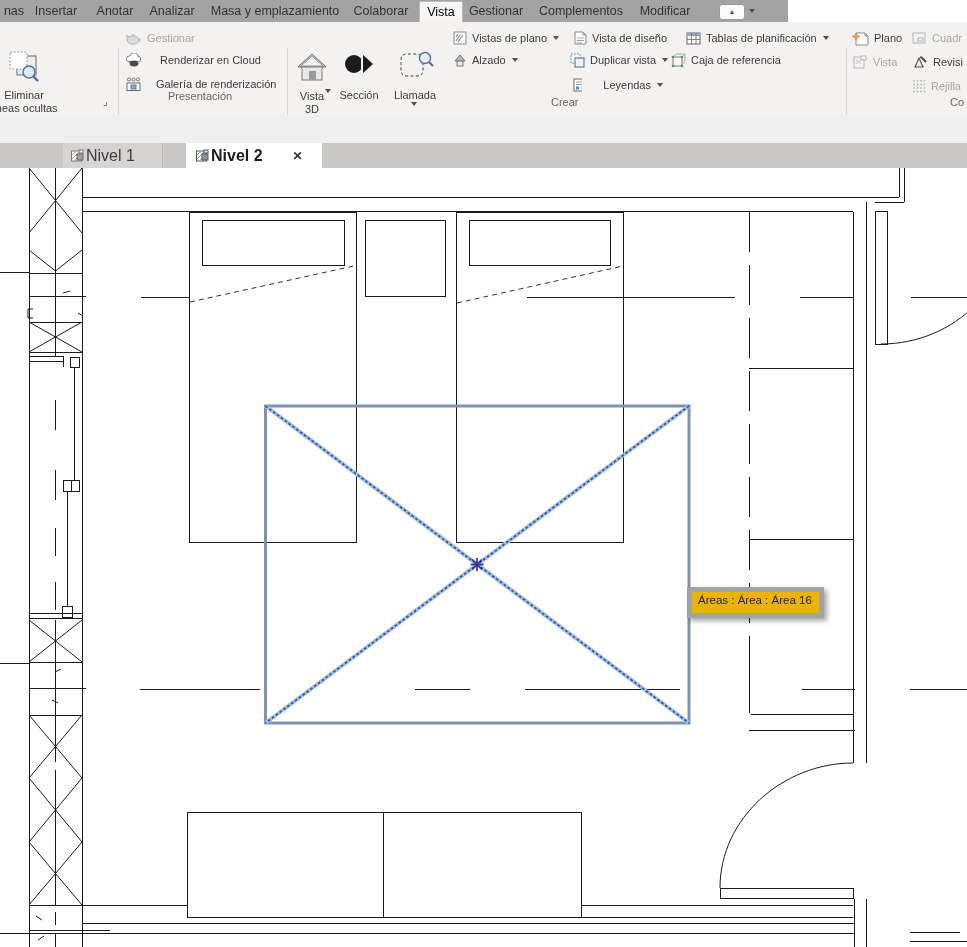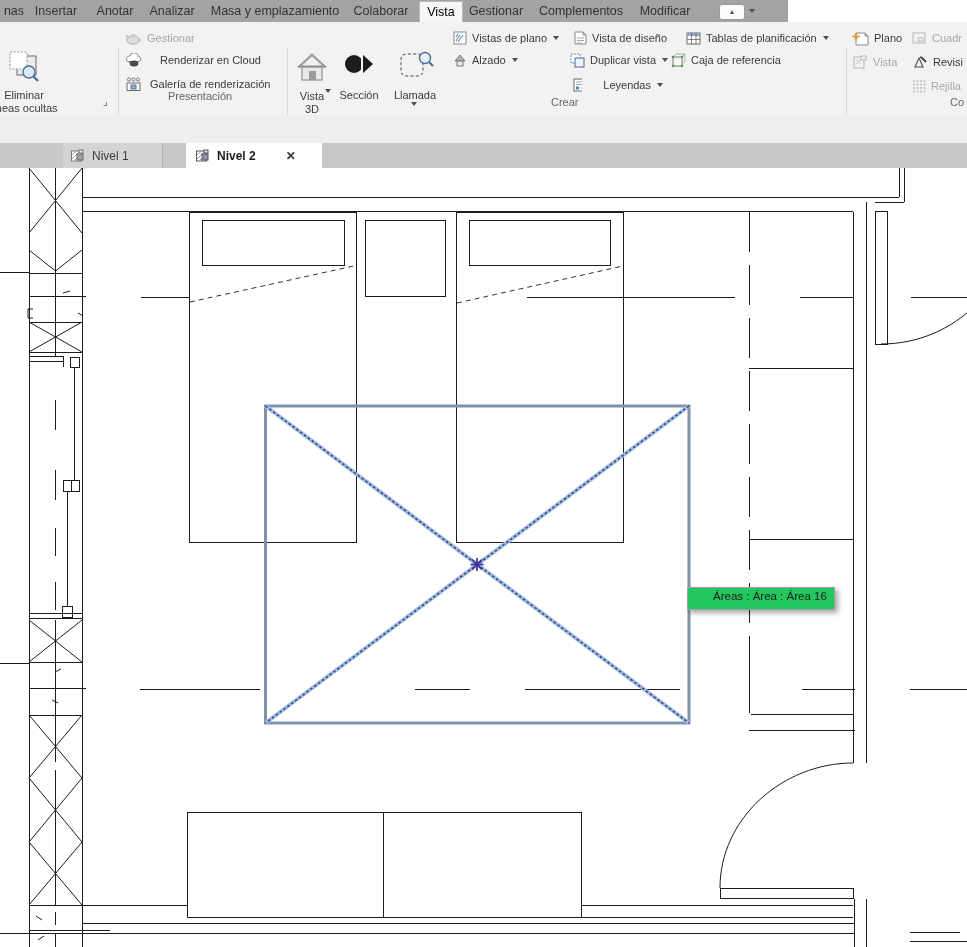--- a/index.html
+++ b/index.html
@@ -16,33 +16,33 @@
   .bigbtn .lbl{font-size:11px;line-height:13px;color:#3b3b3b;margin-top:3px}
   .rowbtn{height:18px;display:flex;align-items:center;cursor:pointer}
   .txt11{font-size:11px;color:#3b3b3b;white-space:nowrap}
   .dis{color:#a6a6a6}
   .gl{font-size:11px;color:#666;white-space:nowrap}
   .caret{width:0;height:0;border-left:3.5px solid transparent;border-right:3.5px solid transparent;border-top:4px solid #4f4f4f;display:inline-block}
   
   #gapstrip{left:0;top:115px;width:967px;height:28px;background:#f0eff0}
   #viewtabbar{left:0;top:143px;width:967px;height:25px;background:#cac8c6}
   .vtab{top:0;height:25px;display:flex;align-items:center;cursor:pointer}
-  .vtab .t{font-size:12px;color:#3c3c3c;margin-left:7px;white-space:nowrap}
+  .vtab .t{font-size:16px;color:#3c3c3c;margin-left:1px;white-space:nowrap}
   .vtab.active{background:#fff}
   .vtab.active .t{font-weight:bold;color:#1c1c1c}
   .vtab.inactive{background:#d6d4d2;border-right:1px solid #b9b7b5}
   
   #canvas{left:0;top:168px;width:967px;height:779px;background:#fff}
   svg .ln{stroke:#1b1b1b;stroke-width:1;fill:none;shape-rendering:crispEdges}
   svg .rc{stroke:#1b1b1b;stroke-width:1;fill:none;shape-rendering:crispEdges}
   svg .cv{stroke:#1b1b1b;stroke-width:1;fill:none}
   svg .d1{stroke-dasharray:40,13}
   svg .d2{stroke-dasharray:5,4;stroke-width:0.9}
-  #tooltip{left:687px;top:587px;height:16px;background:#22c55e;border:1px solid #a3a3a3;
-           padding:2px 7px 3px 25px;font-size:11.5px;color:#1e1e1e;white-space:nowrap;
+  #tooltip{left:687px;top:587px;height:16px;background:#eab308;border:5px solid #a3a3a3;
+           padding:2px 7px 3px 6px;font-size:11.5px;color:#1e1e1e;white-space:nowrap;
            box-shadow:3px 3px 5px rgba(0,0,0,.35)}
   .expander{font-size:10px;color:#555}
 </style>
 </head>
 <body>
 
 <div class="abs" id="tabrow">
   <div class="abs rtab" style="left:0;width:28px">nas</div>
   <div class="abs rtab" style="left:30px;width:52px">Insertar</div>
   <div class="abs rtab" style="left:92px;width:46px">Anotar</div>
@@ -91,21 +91,21 @@
     <span class="txt11" style="margin-left:18px">Renderizar  en Cloud</span>
   </div>
   <div class="abs rowbtn" style="left:126px;top:53px;width:165px">
     <svg width="15" height="14">
       <circle cx="3" cy="2.5" r="1.6" fill="none" stroke="#7a7a7a"></circle>
       <circle cx="7.5" cy="2.5" r="1.6" fill="none" stroke="#7a7a7a"></circle>
       <circle cx="12" cy="2.5" r="1.6" fill="none" stroke="#7a7a7a"></circle>
       <rect x="1" y="6" width="13" height="7.5" fill="#fdfdfd" stroke="#6b6b6b"></rect>
       <rect x="5" y="8" width="5" height="4" fill="#8fa8c8" stroke="#5a7aa0"></rect>
     </svg>
-    <span class="txt11" style="margin-left:9px">Galería de  renderización</span>
+    <span class="txt11" style="margin-left:15px">Galería de  renderización</span>
   </div>
   <div class="abs gl" style="left:168px;top:68px">Presentación</div>
 
   <div class="abs bigbtn" style="left:291px;width:42px">
     <svg width="34" height="32" style="margin-top:5px">
       <polygon points="3,16 17,3 31,16" fill="#c4c4c4" stroke="#6e6e6e"></polygon>
       <polygon points="6,15 17,5 28,15" fill="#efefef" stroke="#9a9a9a"></polygon>
       <rect x="7" y="16" width="20" height="13" fill="#e9e9e9" stroke="#7a7a7a"></rect>
       <rect x="14" y="20" width="7" height="9" fill="#9a9a9a"></rect>
     </svg>

